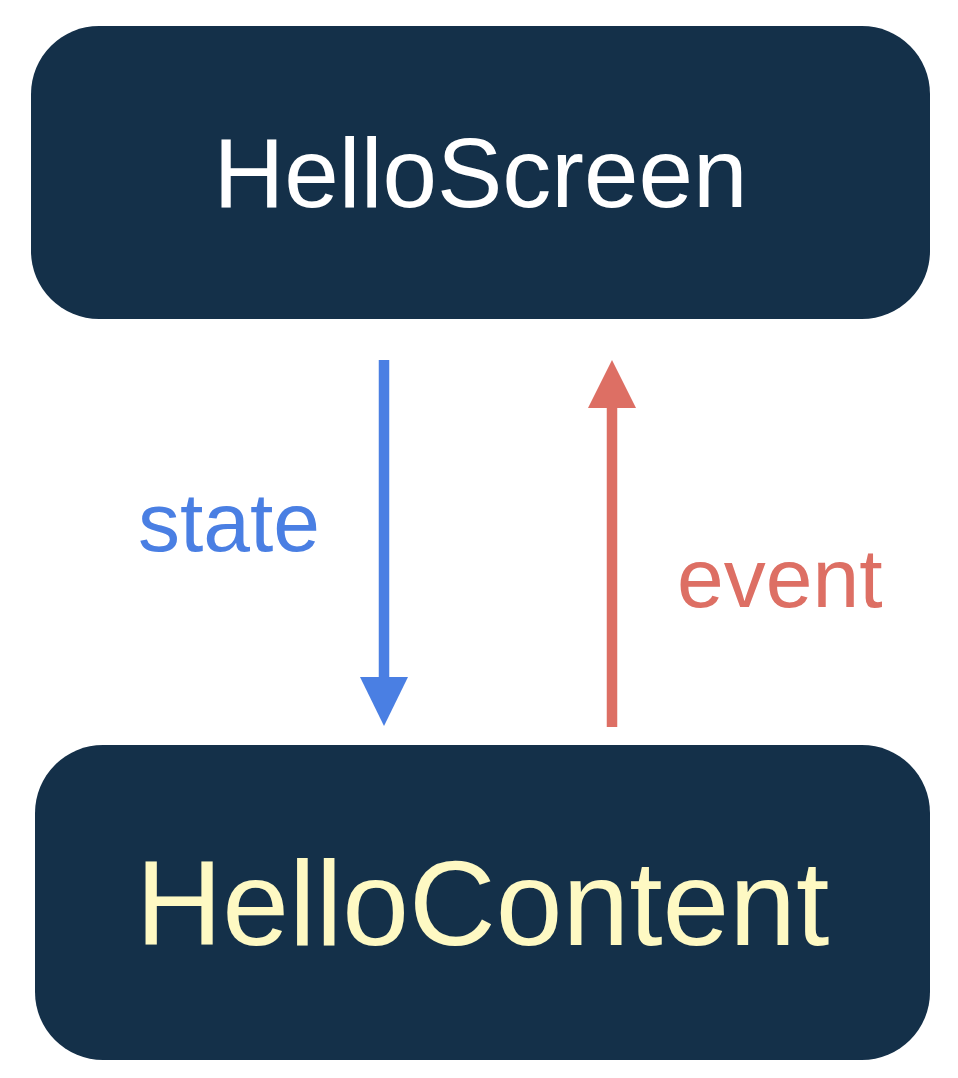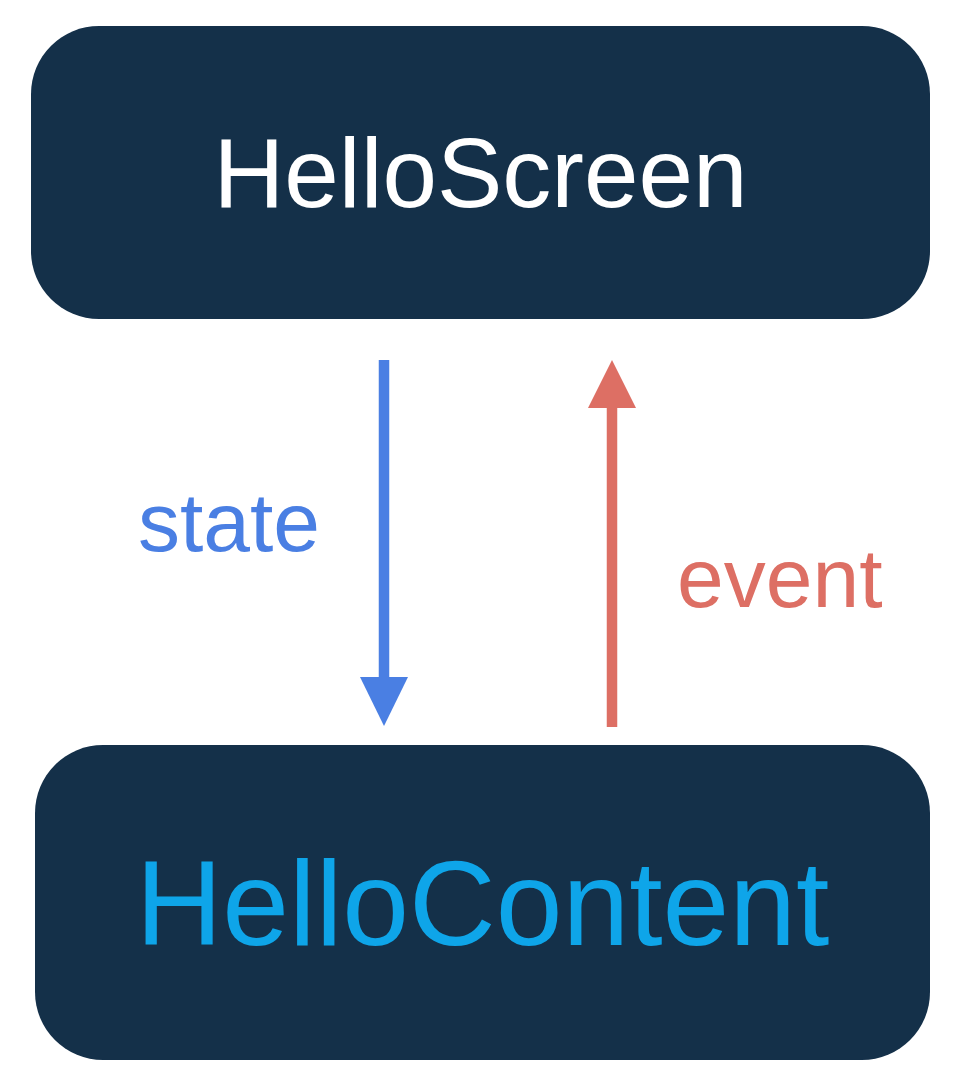--- a/index.html
+++ b/index.html
@@ -84,16 +84,16 @@
       <line x1="612" y1="60" x2="612" y2="382" stroke-width="10.5" style="stroke: rgb(221, 111, 100);"></line>
       <polygon points="588,63 636,63 612,15" style="fill: rgb(221, 111, 100);"></polygon>
     </g>
   </svg>
 
   <div class="edge-label" id="state-label" style="color: rgb(74, 127, 227);">state</div>
 
   <div class="edge-label" id="event-label" style="color: rgb(221, 111, 100);">event</div>
 
   <div class="node" id="node-bottom" style="background-color: rgb(20, 48, 73);">
-    <span class="node-label" style="color: #0ea5e9;">HelloContent</span>
+    <span class="node-label" style="color: #fef9c3;">HelloContent</span>
   </div>
 
 </div>
 
 </body></html>

